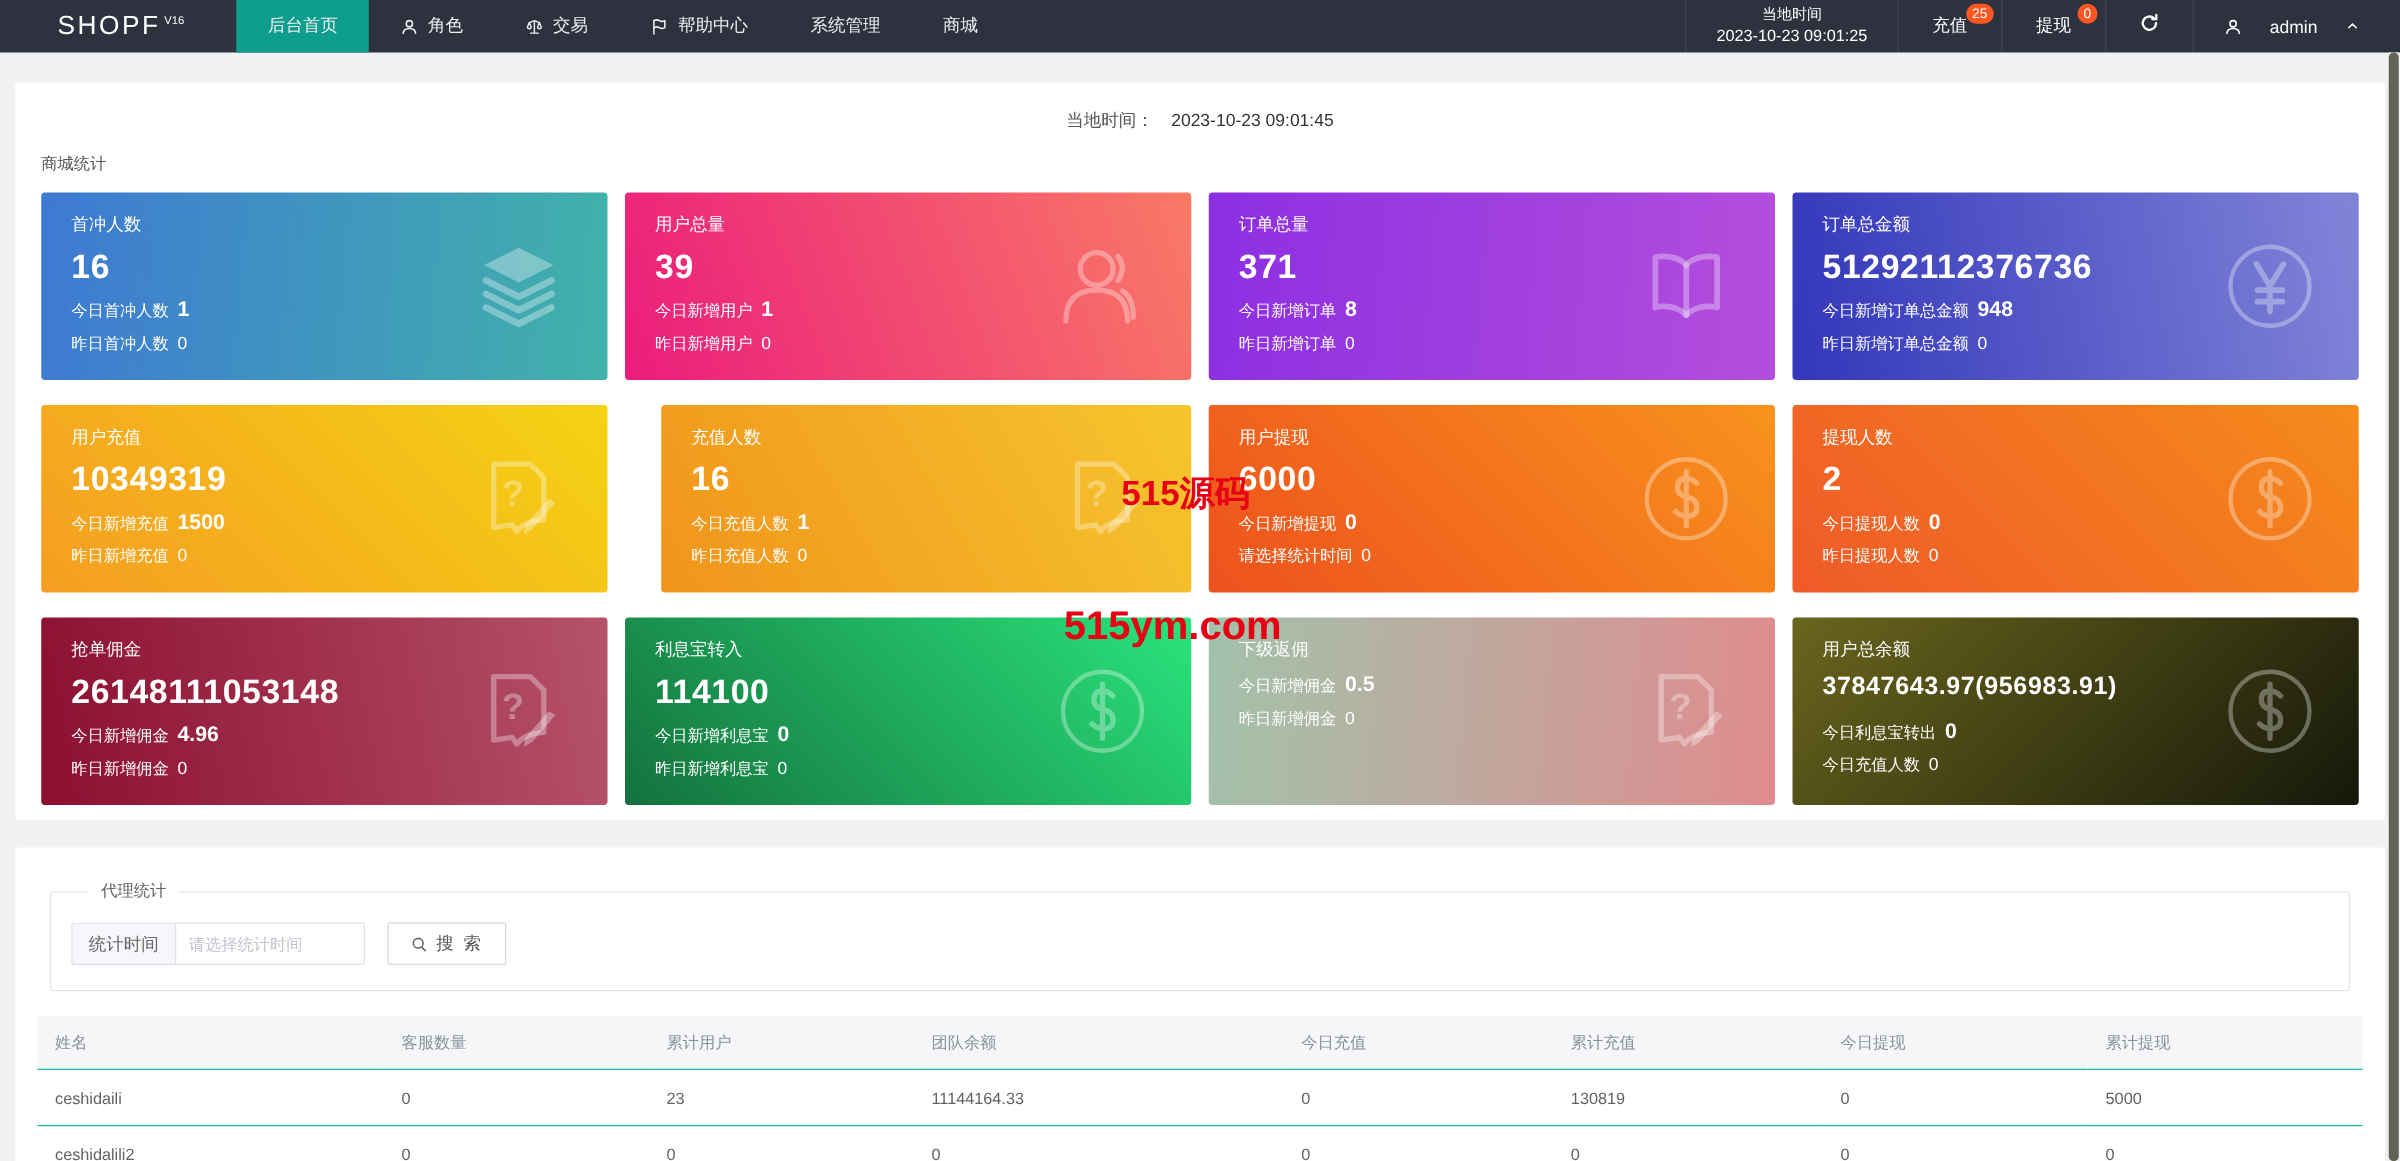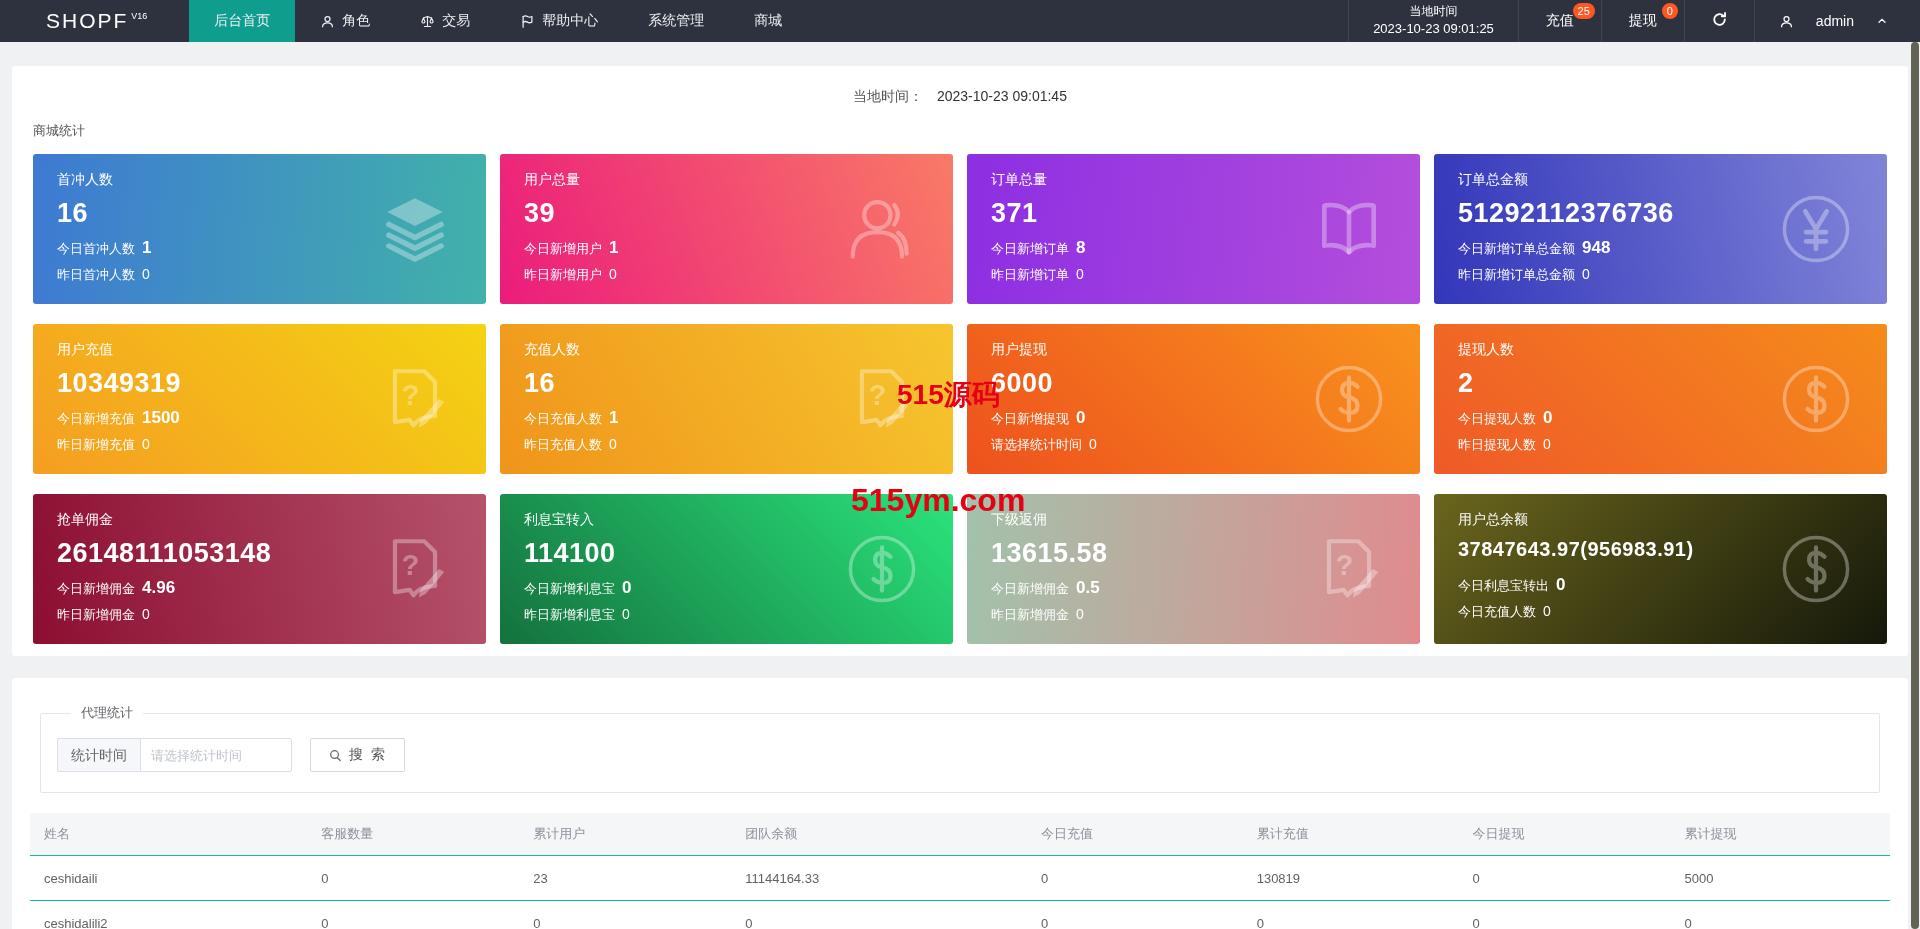--- a/index.html
+++ b/index.html
@@ -266,21 +266,21 @@
             <span>昨日新增充值</span>
             <span class="sc-v3">0</span>
           </div>
         </div>
         <div class="sc-icon"><svg viewBox="0 0 96 96" fill="none" stroke="currentColor" stroke-width="5.5" stroke-linejoin="round">
             <path d="M22 12h38l14 14v44q-20 1-28 12l-5-7-19 3z"></path>
             <text x="42" y="56" text-anchor="middle" font-size="38" font-weight="bold" fill="currentColor" stroke="none" font-family="Liberation Sans, sans-serif">?</text>
             <path d="M86 52 62 80l-9 5 2-10 24-27z" fill="currentColor" stroke="none"></path>
           </svg></div>
       </div>
-      <div class="stat-card" style="background: linear-gradient(60deg, rgb(240, 148, 27), rgb(246, 198, 46));">
+      <div class="stat-card" style="background: linear-gradient(60deg, rgb(240, 148, 27), rgb(246, 198, 46)); margin-left: 29px;">
         <div class="sc-body">
           <div class="sc-title">充值人数</div>
           <div class="sc-value">16</div>
           <div class="sc-line">
             <span>今日充值人数</span>
             <b class="sc-v2">1</b>
           </div>
           <div class="sc-line">
             <span>昨日充值人数</span>
             <span class="sc-v3">0</span>
@@ -361,21 +361,20 @@
           </div>
         </div>
         <div class="sc-icon"><svg viewBox="0 0 96 96" fill="none" stroke="currentColor" stroke-width="4.5">
             <circle cx="48" cy="48" r="41"></circle>
             <path d="M59 32q-5-5-11-5-9 0-9 9 0 8 9 10 11 2 11 11 0 9-10 9-7 0-12-5M48 20v56" stroke-width="5.5" stroke-linecap="round"></path>
           </svg></div>
       </div>
       <div class="stat-card" style="background: linear-gradient(95deg, rgb(162, 194, 171), rgb(224, 139, 142));">
         <div class="sc-body">
           <div class="sc-title">下级返佣</div>
-          <div class="sc-value">13615.58</div>
           <div class="sc-line">
             <span>今日新增佣金</span>
             <b class="sc-v2">0.5</b>
           </div>
           <div class="sc-line">
             <span>昨日新增佣金</span>
             <span class="sc-v3">0</span>
           </div>
         </div>
         <div class="sc-icon"><svg viewBox="0 0 96 96" fill="none" stroke="currentColor" stroke-width="5.5" stroke-linejoin="round">

